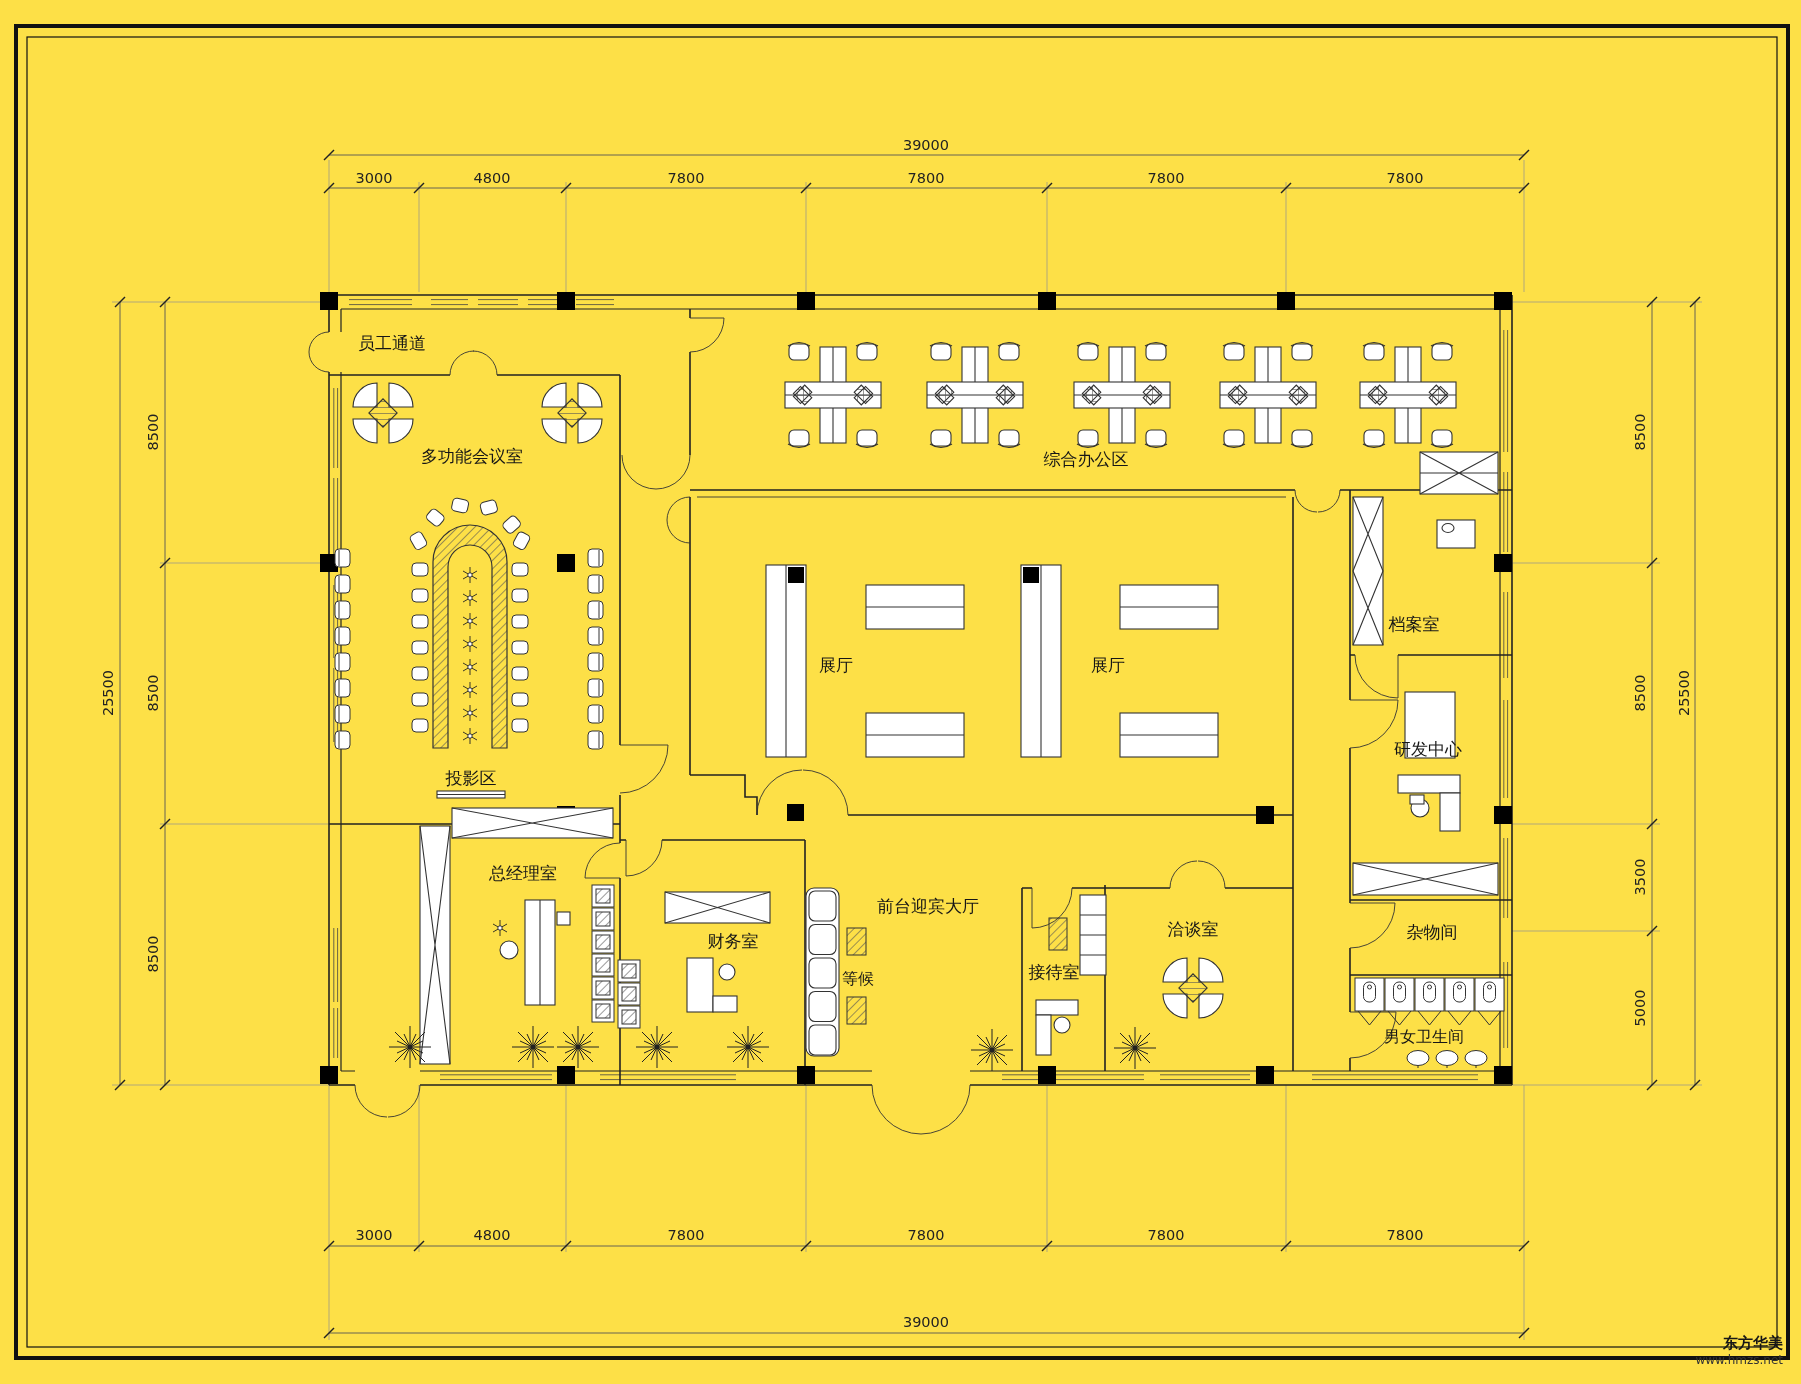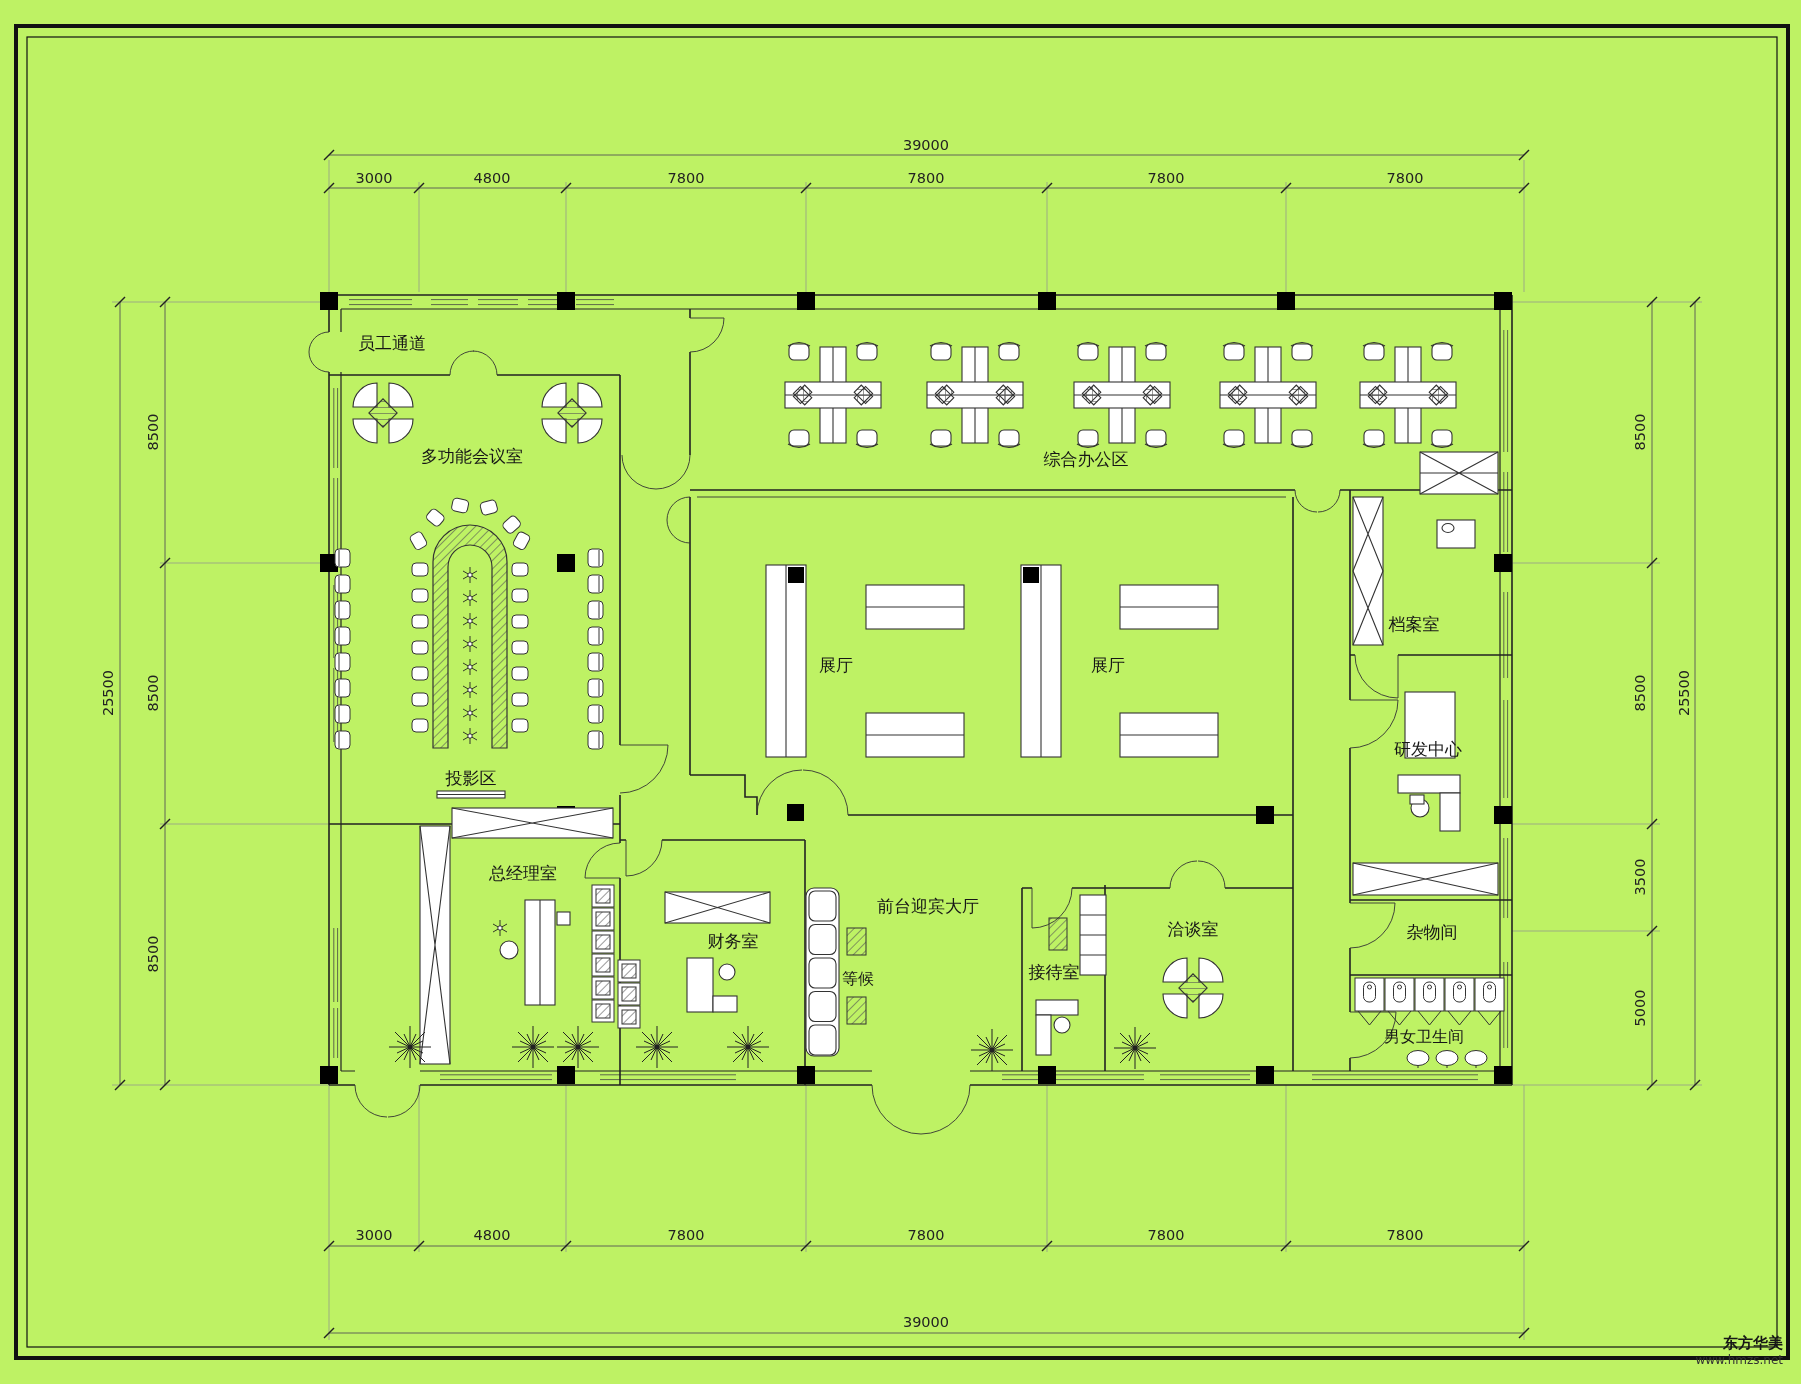--- a/index.html
+++ b/index.html
@@ -1,16 +1,16 @@
 <!DOCTYPE html>
 <html><head>
 <meta charset="utf-8">
 <style>
   html,body{margin:0;padding:0;background:#e8e8e8;}
-  .page{width:1801px;height:1384px;position:relative;background:#bef264;overflow:hidden;
+  .page{width:1801px;height:1384px;position:relative;background:#fde047;overflow:hidden;
         font-family:"DejaVu Sans",sans-serif;}
   svg{position:absolute;left:0;top:0;}
   .w   {stroke:#222;stroke-width:1.6;fill:none;}
   .w2  {stroke:#222;stroke-width:1.2;fill:none;}
   .thin{stroke:#333;stroke-width:.9;fill:none;}
   .win {stroke:#444;stroke-width:.8;fill:none;}
   .dim {stroke:#555;stroke-width:.9;fill:none;}
   .ext {stroke:#909090;stroke-width:.7;fill:none;}
   .blk {fill:#000;stroke:none;}
   .f   {fill:#fff;stroke:#333;stroke-width:1.1;}

